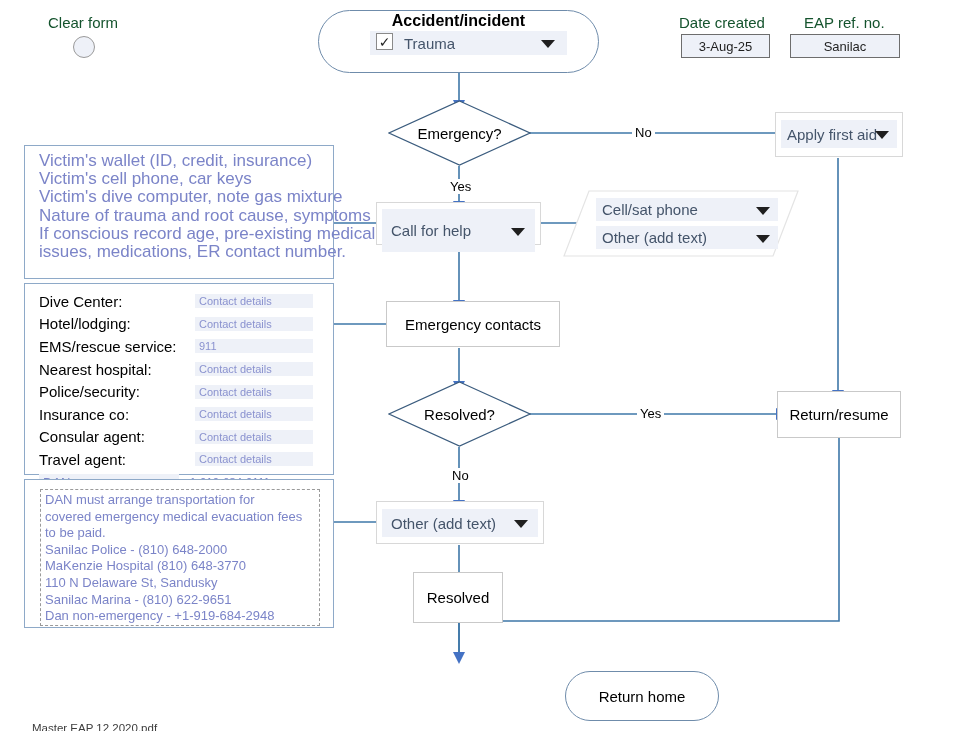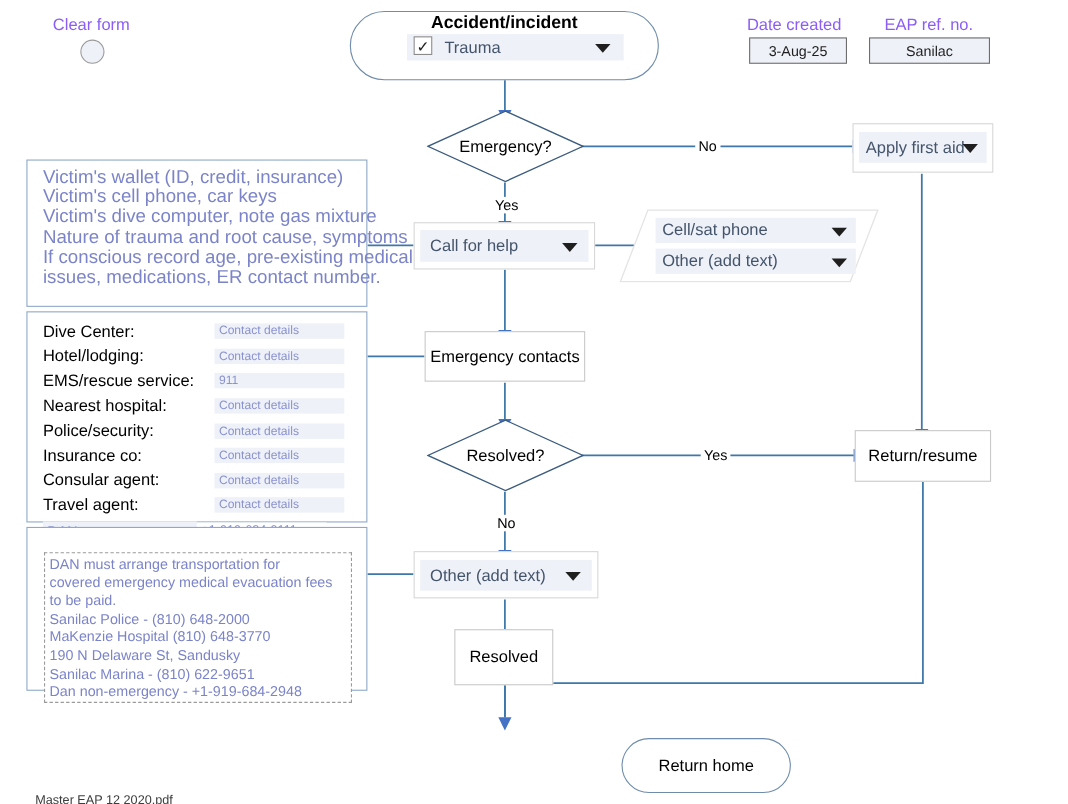--- a/index.html
+++ b/index.html
@@ -110,21 +110,21 @@
     padding:2px 4px;
   }
   .dashbox .dtext{
     color:#7b84c8;
     font-size:13px;
     line-height:16.6px;
     white-space:nowrap;
   }
 
   
-  .hlabel{position:absolute;font-size:15px;color:#8b5cf6;white-space:nowrap;text-align:right;}
+  .hlabel{position:absolute;font-size:15px;color:#14532d;white-space:nowrap;text-align:right;}
   .radio{
     position:absolute;
     width:22px;height:22px;border-radius:50%;
     background:#eef1f8;border:1px solid #9a9a9a;
     box-sizing:border-box;
   }
   .boxfield{
     position:absolute;box-sizing:border-box;
     background:#eef1f8;border:1px solid #6d6d6d;
     display:flex;align-items:center;justify-content:center;
@@ -236,40 +236,40 @@
   <div class="edgelabel" style="left:632px;top:125px;">No</div>
   <div class="edgelabel" style="left:447px;top:179px;">Yes</div>
 
   <div class="fieldcard" style="left:775px;top:112px;width:128px;height:45px;"></div>
   <div class="field" style="left:781px;top:120px;width:116px;height:28px;padding:0 6px;">
     <span class="ftext">Apply first aid</span>
     <span class="caret" style="right:8px;"></span>
   </div>
 
   <div class="fieldcard" style="left:376px;top:202px;width:165px;height:43px;"></div>
-  <div class="field" style="left:382px;top:209px;width:153px;height:29px;padding:0 9px;">
+  <div class="field" style="left:382px;top:209px;width:153px;height:43px;padding:0 9px;">
     <span class="ftext">Call for help</span>
     <span class="caret" style="right:10px;"></span>
   </div>
 
   <div class="para" style="left:563px;top:190px;width:236px;height:67px;">
     <svg width="236" height="67" viewBox="0 0 236 67">
       <polygon points="26,1 235,1 210,66 1,66" fill="#ffffff" stroke="#e4e4e4" stroke-width="1.2"></polygon>
     </svg>
   </div>
   <div class="field" style="left:596px;top:198px;width:182px;height:23px;padding:0 6px;">
     <span class="ftext">Cell/sat phone</span>
     <span class="caret" style="right:8px;"></span>
   </div>
   <div class="field" style="left:596px;top:226px;width:182px;height:23px;padding:0 6px;">
     <span class="ftext">Other (add text)</span>
     <span class="caret" style="right:8px;"></span>
   </div>
 
-  <div class="node" style="left:386px;top:301px;width:146px;height:46px;">
+  <div class="node" style="left:386px;top:301px;width:174px;height:46px;">
     <span>Emergency contacts</span>
   </div>
 
   <div class="node decision" style="left:388px;top:381px;width:143px;height:66px;">
     <svg width="143" height="66" viewBox="0 0 143 66">
       <polygon points="71.5,1 142,33 71.5,65 1,33" fill="#ffffff" stroke="#3b5c7e" stroke-width="1.2"></polygon>
     </svg>
     <span class="dlabel">Resolved?</span>
   </div>
   <div class="edgelabel" style="left:637px;top:406px;">Yes</div>
@@ -339,27 +339,27 @@
         <span class="cval">Contact details</span>
       </div>
       <div class="crow dan">
         <span class="clabel">DAN</span>
         <span class="cval">+1-919-684-9111</span>
       </div>
     </div>
   </div>
 
   <div class="panel" style="left:24px;top:479px;width:310px;height:149px;">
-    <div class="dashbox" style="left:15px;top:22px;width:280px;height:137px;">
+    <div class="dashbox" style="left:15px;top:9px;width:280px;height:137px;">
       <div class="dtext">DAN must arrange transportation for</div>
       <div class="dtext">covered emergency medical evacuation fees</div>
       <div class="dtext">to be paid.</div>
       <div class="dtext">Sanilac Police - (810) 648-2000</div>
       <div class="dtext">MaKenzie Hospital  (810) 648-3770</div>
-      <div class="dtext">190 N Delaware St, Sandusky</div>
+      <div class="dtext">110 N Delaware St, Sandusky</div>
       <div class="dtext">Sanilac Marina - (810) 622-9651</div>
       <div class="dtext">Dan non-emergency - +1-919-684-2948</div>
     </div>
   </div>
 
   <div class="footer" style="left:32px;top:722px;">Master EAP 12 2020.pdf</div>
 
 </div>
 
 </body></html>

